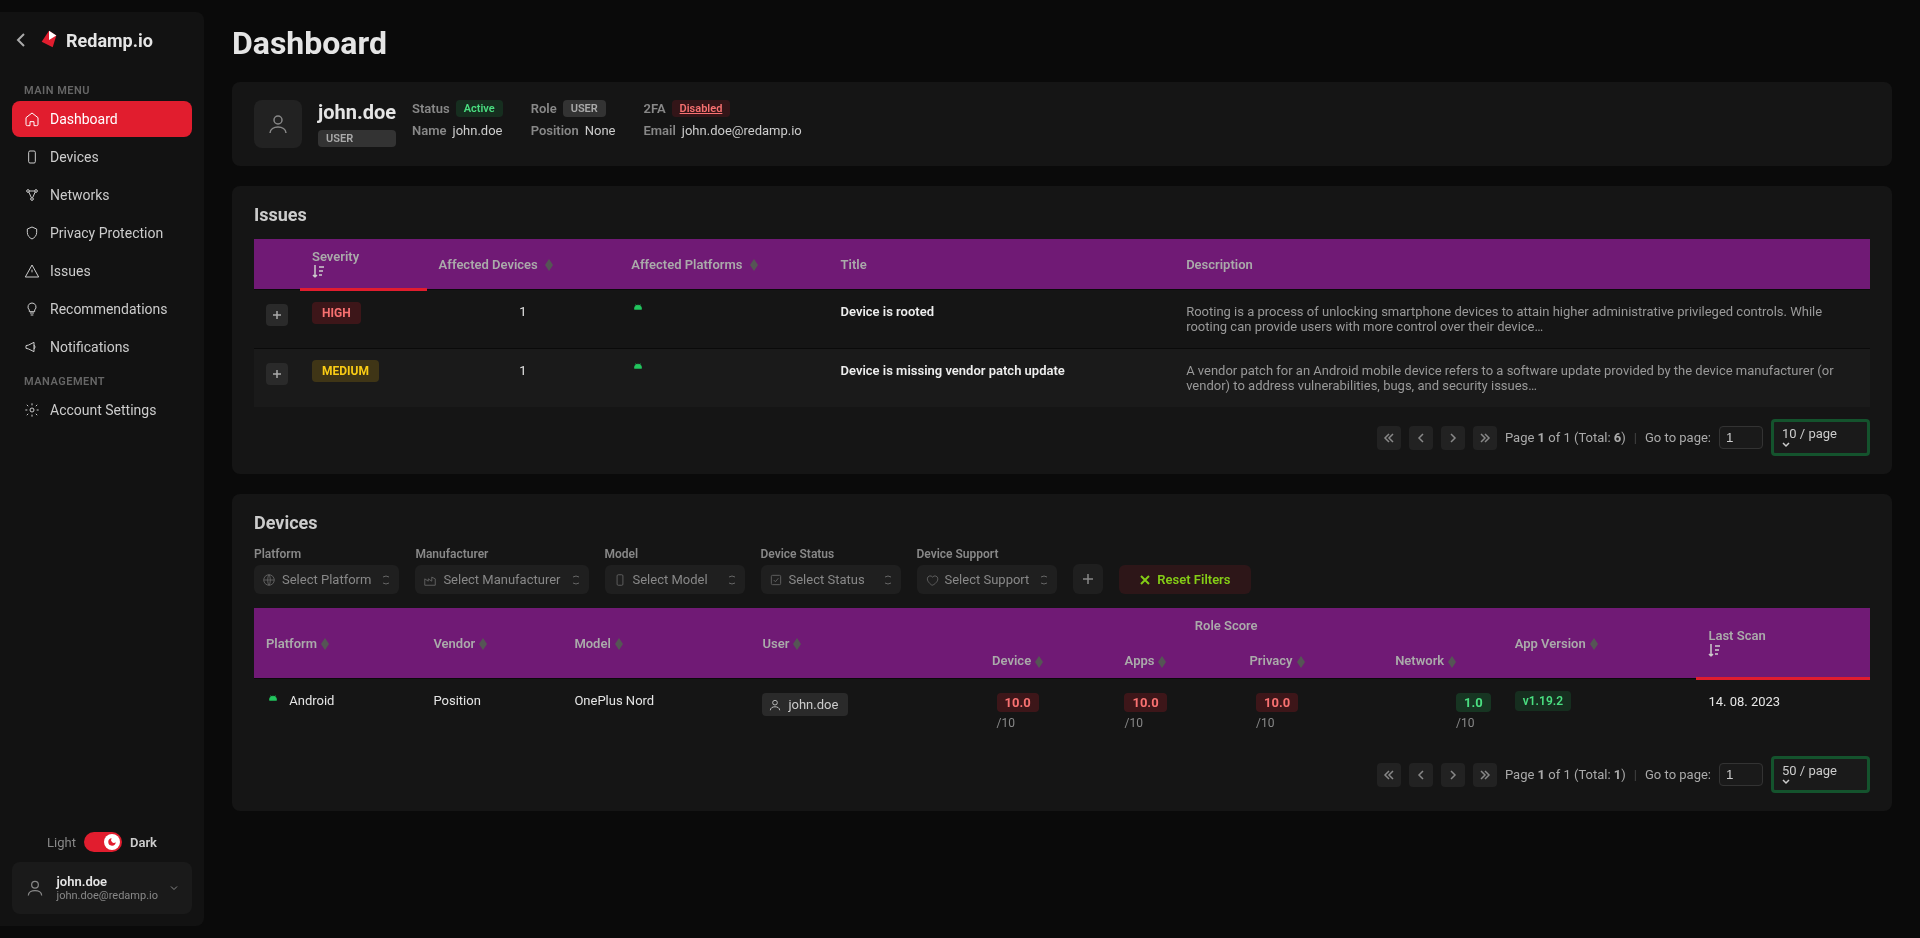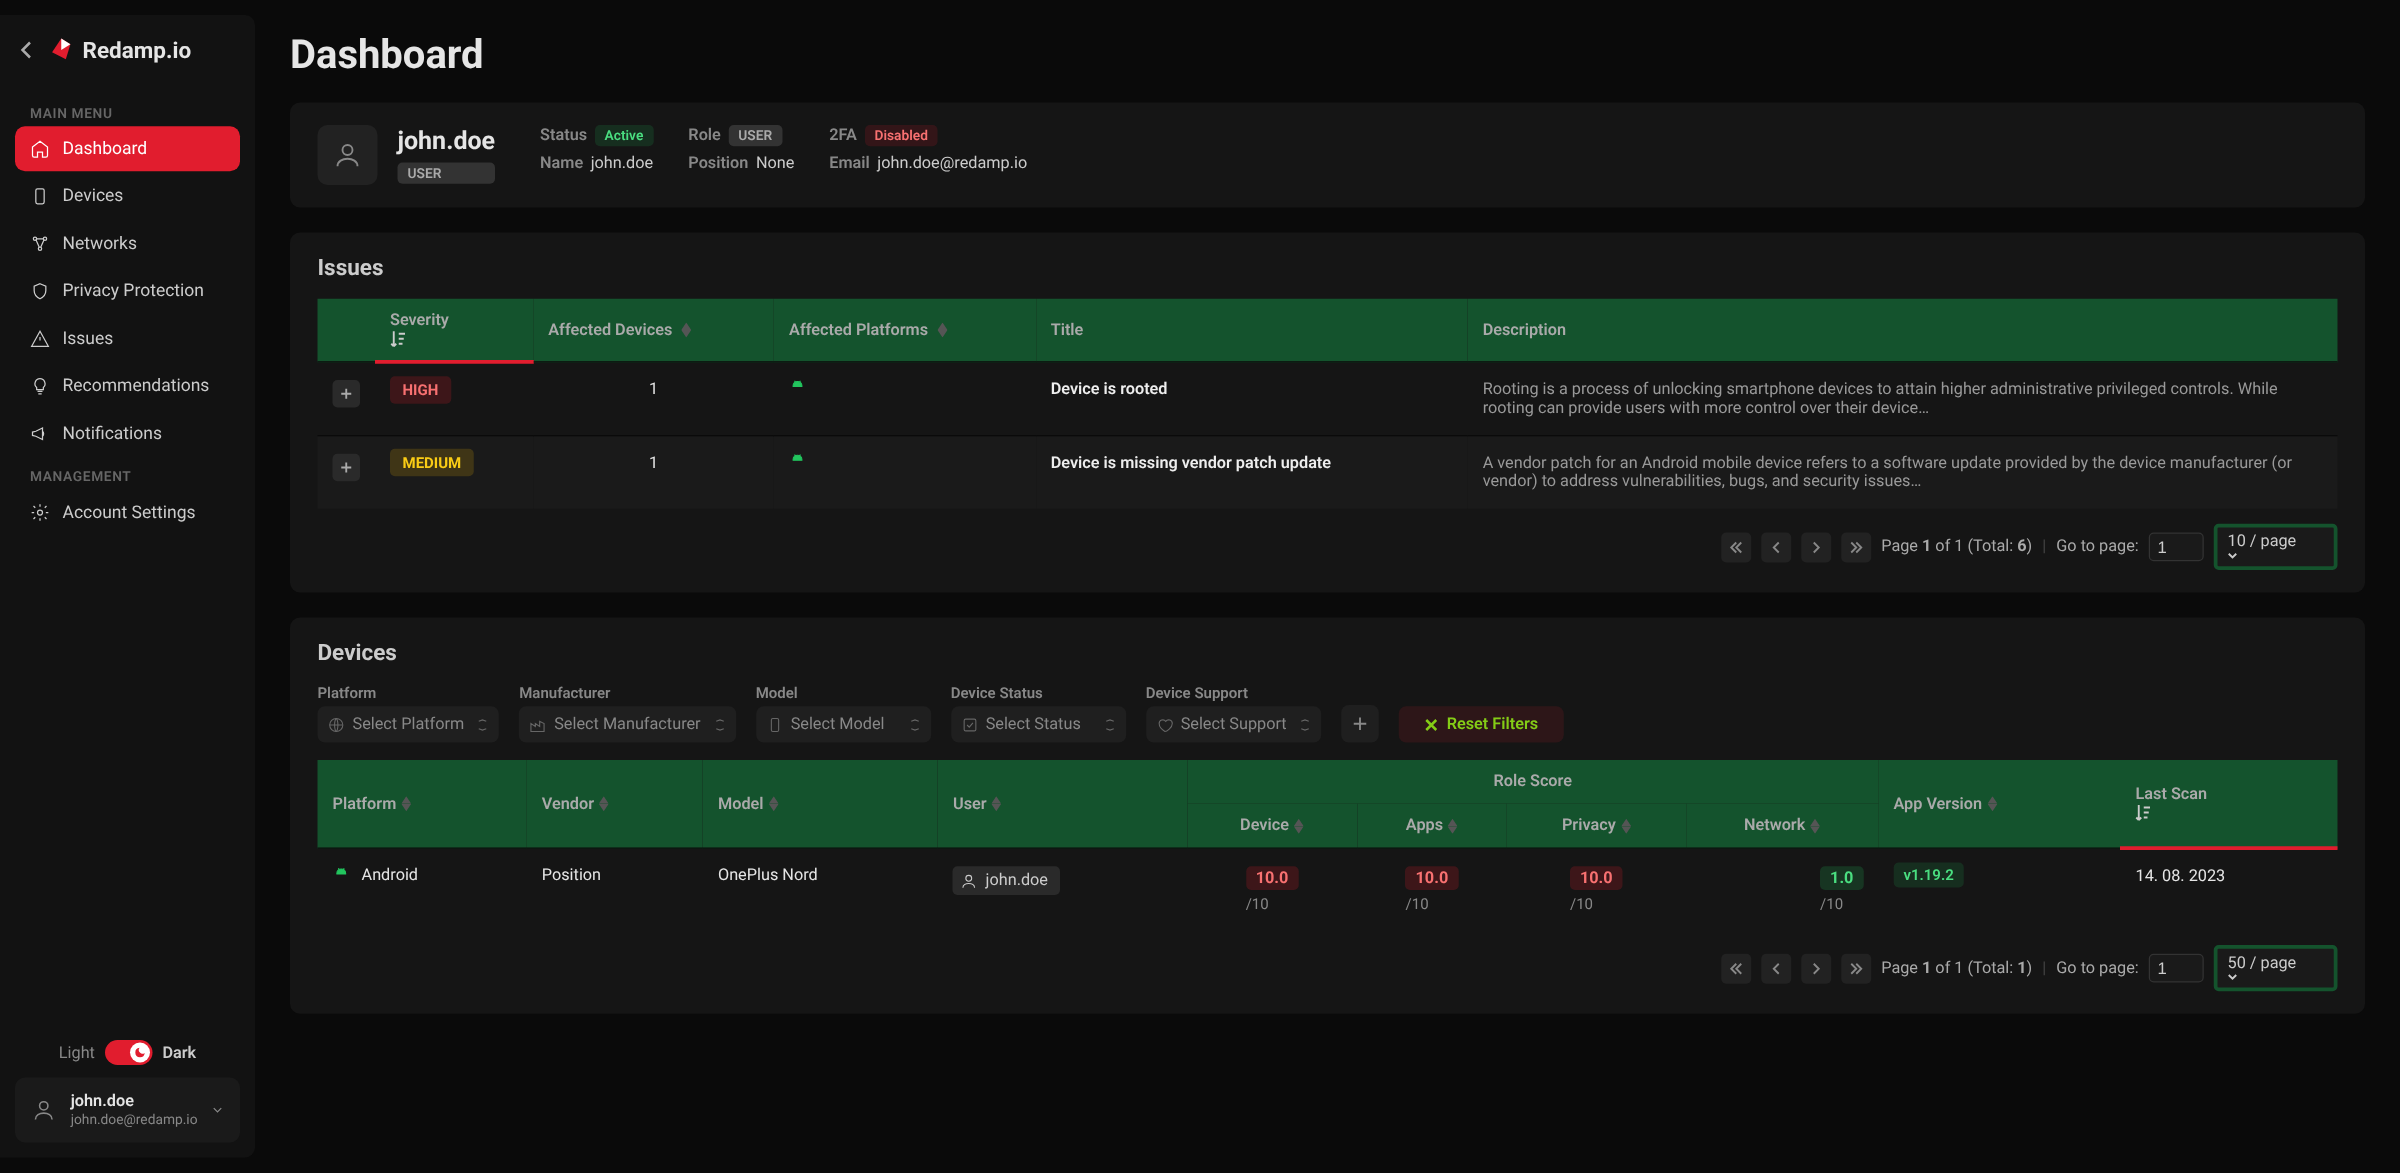--- a/index.html
+++ b/index.html
@@ -42,31 +42,31 @@
 h1.page-title { font-size: 32px; font-weight: 700; margin-bottom: 20px; }
 
 .panel { background: #151515; border-radius: 8px; padding: 18px 22px; margin-bottom: 20px; }
 .user-info { display: flex; align-items: flex-start; gap: 16px; }
 .user-avatar-box { width: 48px; height: 48px; background: #222; border-radius: 8px; display:flex; align-items:center; justify-content:center; color:#888; }
 .user-meta { display: flex; flex-direction: column; gap: 6px; }
 .user-title { font-size: 20px; font-weight: 700; }
 .badge { display: inline-block; padding: 2px 8px; border-radius: 4px; font-size: 11px; font-weight: 600; }
 .badge-user { background: #333; color: #aaa; }
 .badge-active { background: rgba(34,197,94,0.15); color: #4ade80; }
-.badge-disabled { background: rgba(225,29,46,0.15); color: #f87171; }
+.badge-disabled { background: rgba(225,29,46,0.15); color: #f87171; text-decoration: underline; }
 .info-grid { display: flex; gap: 28px; flex-wrap: wrap; }
 .info-col { display: flex; flex-direction: column; gap: 6px; }
 .info-row { display: flex; gap: 6px; align-items: center; font-size: 13px; }
 .info-label { color: #888; font-weight: 600; }
 .info-value { color: #ccc; }
 
 .section-title { font-size: 18px; font-weight: 700; margin-bottom: 14px; color:#ccc; }
 
 .table { width: 100%; border-collapse: collapse; }
-.thead-row th { background: #14532d; padding: 10px 12px; font-size: 13px; font-weight: 600; color: #aaa; text-align: left; }
+.thead-row th { background: #701a75; padding: 10px 12px; font-size: 13px; font-weight: 600; color: #aaa; text-align: left; }
 .thead-row th.sortable { cursor: pointer; }
 .thead-row th.active-sort { border-bottom: 3px solid #e11d2e; }
 .sort-icons { display:inline-flex; flex-direction:column; margin-left:4px; vertical-align:middle; }
 .sort-icons svg { width:8px; height:6px; }
 .tbody-row td { padding: 14px 12px; border-top: 1px solid #0a0a0a; font-size: 13px; vertical-align: top; }
 .tbody-row.alt { background: #1a1a1a; }
 .expand-btn { width: 22px; height: 22px; background: #2a2a2a; border-radius: 4px; display:flex; align-items:center; justify-content:center; cursor:pointer; color:#aaa; }
 .sev { padding: 4px 10px; border-radius: 4px; font-weight: 700; font-size: 12px; }
 .sev-high { background: rgba(225,29,46,0.2); color: #f87171; }
 .sev-medium { background: rgba(234,179,8,0.18); color: #facc15; }
@@ -221,21 +221,21 @@
       <div class="user-avatar-box">
         <svg width="24" height="24" viewBox="0 0 24 24">
             <circle cx="12" cy="8" r="4" stroke="currentColor" stroke-width="1.5" fill="none"></circle>
             <path d="M4 21c0-4 4-6 8-6s8 2 8 6" stroke="currentColor" stroke-width="1.5" fill="none"></path>
           </svg>
       </div>
       <div class="user-meta">
         <div class="user-title">john.doe</div>
         <span class="badge badge-user">USER</span>
       </div>
-      <div class="info-grid" style="margin-left:20px;">
+      <div class="info-grid" style="">
         <div class="info-col">
           <div class="info-row">
             <span class="info-label">Status</span>
             <span class="badge badge-active">Active</span>
           </div>
           <div class="info-row">
             <span class="info-label">Name</span>
             <span class="info-value">john.doe</span>
           </div>
         </div>

